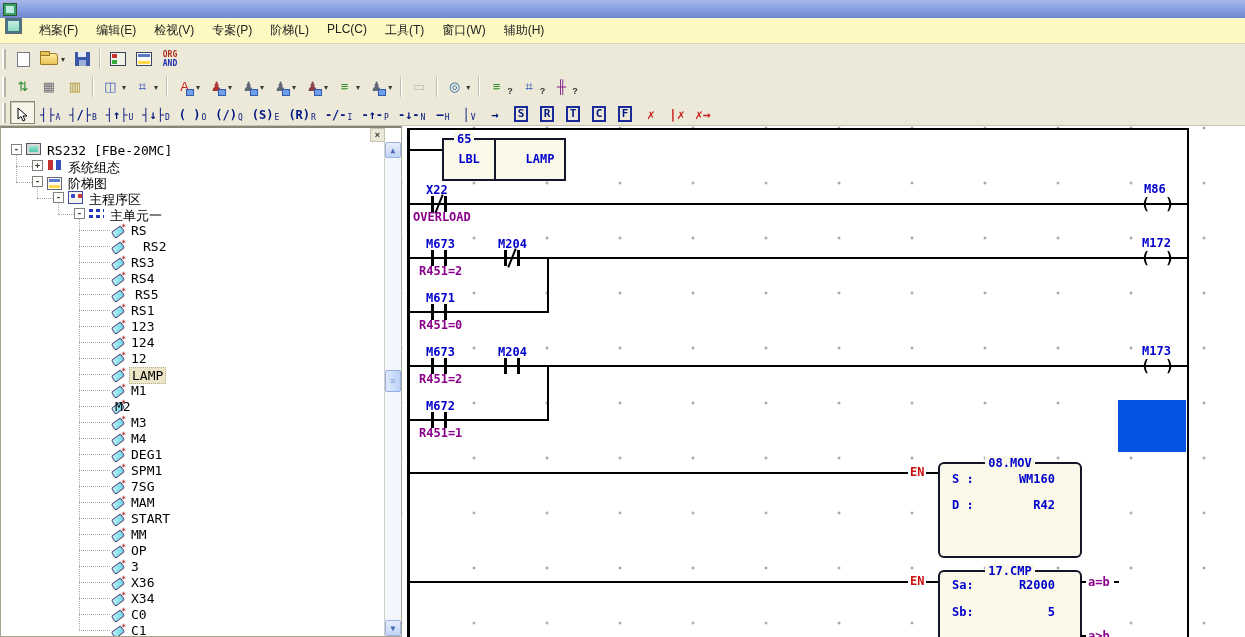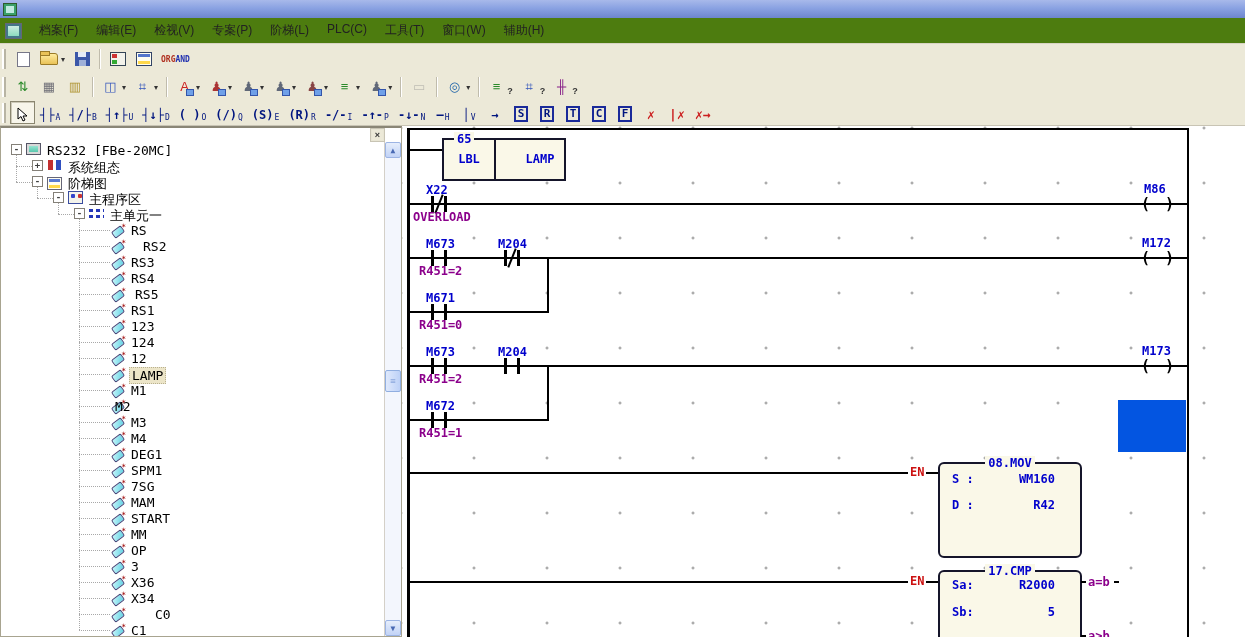--- a/index.html
+++ b/index.html
@@ -11,21 +11,21 @@
   #titlebar { position:absolute; left:0; top:0; width:1245px; height:18px;
     background:linear-gradient(180deg,#a8b9ea 0%,#8aa2e2 45%,#7890d6 80%,#6d86cd 100%);
     display:flex; align-items:center; padding-left:3px; }
   #title-icon { width:14px; height:13px; border:1px solid #2c5a2c; background:#bfeadf;
     box-shadow:inset 0 0 0 2px #3aa06a; margin-right:5px; }
   #title-text { color:#fff; font-weight:bold; font-size:12px; font-family:"DejaVu Sans Mono",monospace;
     text-shadow:1px 1px 1px #44599a; white-space:nowrap; }
 
   
   #menubar { position:absolute; left:0; top:18px; width:1245px; height:26px;
-    background:#4d7c0f; border-bottom:1px solid #d8d4c4; display:flex; align-items:center; }
+    background:#fef9c3; border-bottom:1px solid #d8d4c4; display:flex; align-items:flex-start; }
   #menu-appicon { width:17px; height:16px; margin:0 8px 0 5px; border:1px solid #667;
     background:linear-gradient(#d8f0e8,#7fd8b8); box-shadow:inset 0 0 0 2px #478; }
   .menu-item { font-size:12px; color:#222; padding:4px 9px; cursor:default; white-space:nowrap; }
 
   
   .toolbar { position:absolute; left:0; width:1245px; background:#ece9d8; display:flex; align-items:center; }
   #tb1 { top:44px; height:30px; }
   #tb2 { top:74px; height:26px; }
   #tb3 { top:100px; height:26px; border-bottom:1px solid #c8c4b4; }
   .grip { width:3px; height:20px; margin:0 4px 0 2px;
@@ -43,21 +43,21 @@
     background:#e9c257; border:1px solid #9a7a26; }
   .i-save { width:15px; height:14px; background:#3b57a8; position:relative; }
   .i-save::before { content:""; position:absolute; left:3px; top:0; width:8px; height:5px; background:#e4eaf6; }
   .i-save::after { content:""; position:absolute; left:4px; bottom:0; width:7px; height:6px; background:#9fb0d8; }
   .i-projwin { width:16px; height:14px; border:1px solid #345; background:#f2f2ea; position:relative; }
   .i-projwin::before { content:""; position:absolute; left:1px; top:1px; width:5px; height:4px; background:#c33; }
   .i-projwin::after { content:""; position:absolute; left:1px; bottom:1px; width:5px; height:4px; background:#3a3; }
   .i-ladwin { width:16px; height:14px; border:1px solid #346; background:#fffef0; position:relative; }
   .i-ladwin::before { content:""; position:absolute; left:1px; top:1px; right:1px; height:3px; background:#5577cc; }
   .i-ladwin::after { content:""; position:absolute; left:1px; bottom:1px; right:1px; height:3px; background:#ffd84a; }
-  .i-organd { display:flex; flex-direction:row; line-height:8px;
+  .i-organd { display:flex; flex-direction:column; line-height:8px;
     font:bold 8px "DejaVu Sans Mono",monospace; }
   .i-organd .org { color:#b03020; } .i-organd .and { color:#2030b0; }
 
   .ticonw { position:relative; width:17px; height:16px; display:flex; align-items:center; justify-content:center; }
   .ticon-g { font-size:13px; line-height:14px; }
   .ticon-sq::after { content:""; position:absolute; right:-1px; bottom:-1px; width:6px; height:5px;
     background:#6fa0e8; border:1px solid #3355aa; }
   .tbtn.disabled { opacity:.45; }
 
   
@@ -637,21 +637,21 @@
             <span class="ti-star">✶</span>
           </span>
           <span class="tlabel" style="left: 128px;">X34</span>
         </div>
         <div class="tree-row" style="top: 478px;">
           <div class="stub" style="left: 78px; top: 8px; width: 31px;"></div>
           <span class="ticon ti-tagw" style="left: 109px;">
             <span class="ti-tag"></span>
             <span class="ti-star">✶</span>
           </span>
-          <span class="tlabel" style="left: 128px; margin-left: 24px;">C0</span>
+          <span class="tlabel" style="left: 128px;">C0</span>
         </div>
         <div class="tree-row" style="top: 494px;">
           <div class="stub" style="left: 78px; top: 8px; width: 31px;"></div>
           <span class="ticon ti-tagw" style="left: 109px;">
             <span class="ti-tag"></span>
             <span class="ti-star">✶</span>
           </span>
           <span class="tlabel" style="left: 128px;">C1</span>
         </div>
       </div>

